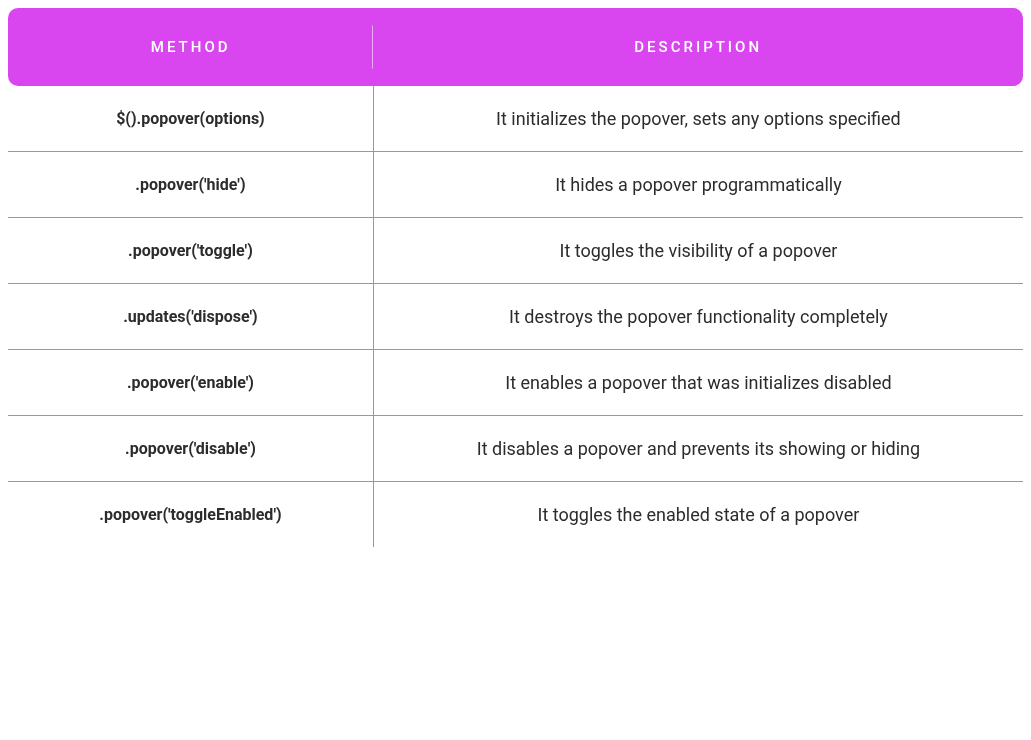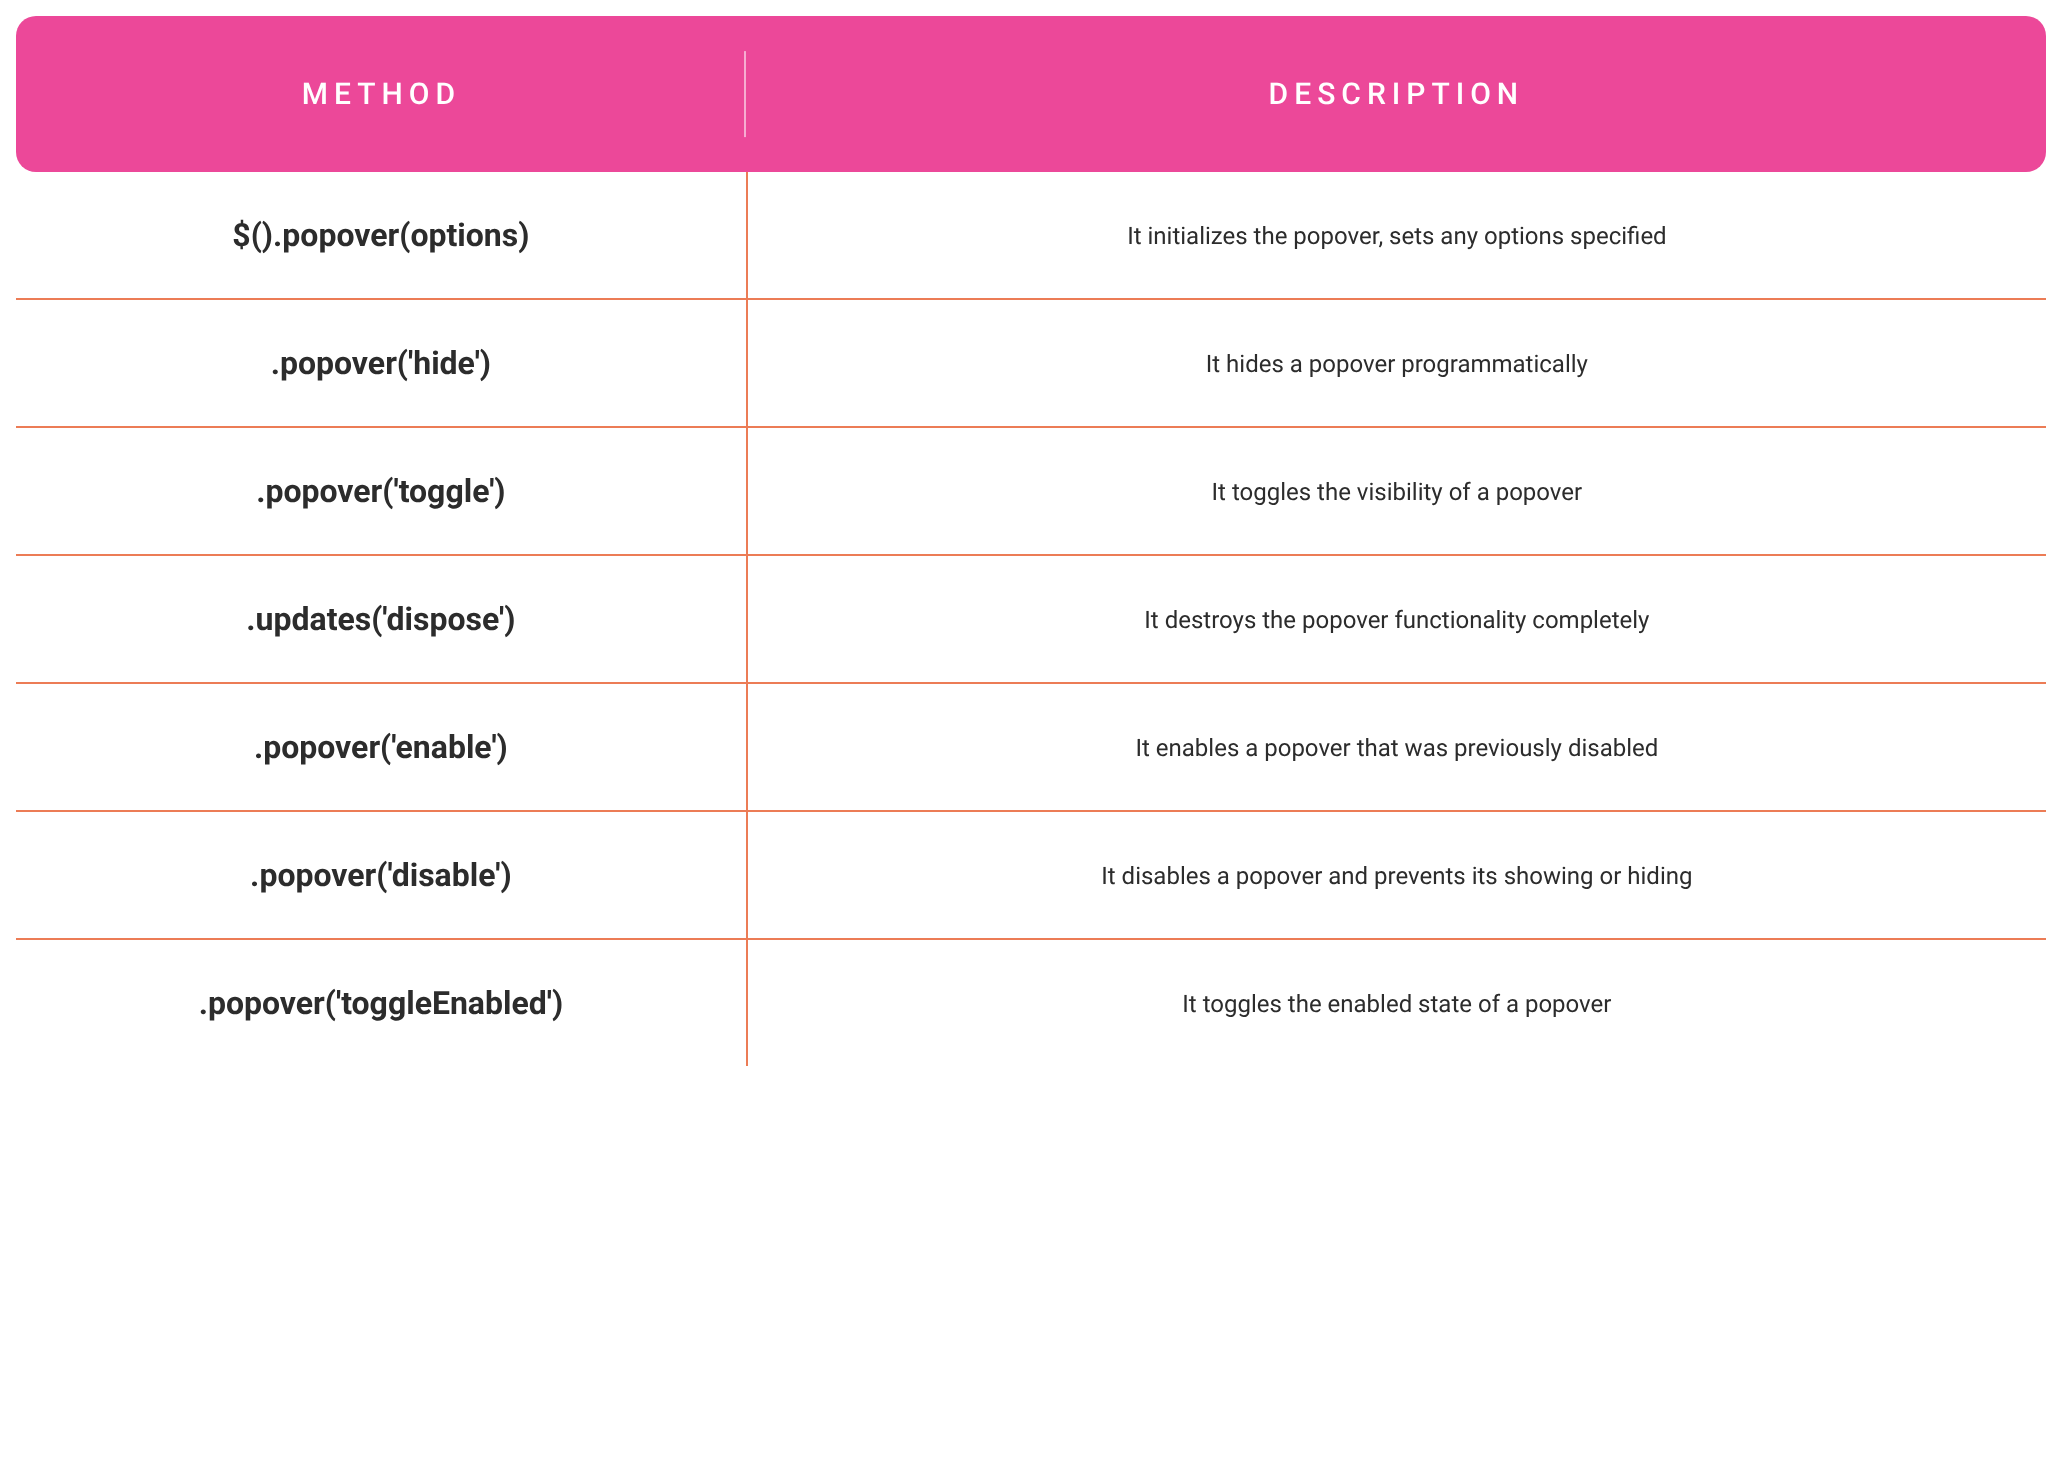--- a/index.html
+++ b/index.html
@@ -9,21 +9,21 @@
     font-family: -apple-system, BlinkMacSystemFont, "Segoe UI", Roboto, "Helvetica Neue", Arial, sans-serif;
     background: #ffffff;
     padding: 8px;
   }
   .table {
     width: 100%;
     border-collapse: collapse;
     table-layout: fixed;
   }
   .table th {
-    background: #ec4899;
+    background: #d946ef;
     color: #ffffff;
     font-weight: 500;
     letter-spacing: 3px;
     font-size: 15px;
     padding: 30px 10px;
     text-align: center;
     position: relative;
   }
   .table th:first-child {
     border-top-left-radius: 10px;
@@ -43,21 +43,21 @@
     top: 50%;
     transform: translateY(-50%);
     width: 1px;
     height: 55%;
     background: rgba(255, 255, 255, 0.55);
   }
   .table td {
     padding: 22px 12px;
     text-align: center;
     color: #2c2c2c;
-    font-size: 12px;
+    font-size: 18px;
     border-bottom: 1px solid #ec7c56;
   }
   .table td:first-child {
     font-weight: 700;
     border-right: 1px solid #ec7c56;
     font-size: 16px;
   }
   .table tr:last-child td {
     border-bottom: none;
   }
@@ -84,21 +84,21 @@
     <tr>
       <td>.popover('toggle')</td>
       <td>It toggles the visibility of a popover</td>
     </tr>
     <tr>
       <td>.updates('dispose')</td>
       <td>It destroys the popover functionality completely</td>
     </tr>
     <tr>
       <td>.popover('enable')</td>
-      <td>It enables a popover that was previously disabled</td>
+      <td>It enables a popover that was initializes disabled</td>
     </tr>
     <tr>
       <td>.popover('disable')</td>
       <td>It disables a popover and prevents its showing or hiding</td>
     </tr>
     <tr>
       <td>.popover('toggleEnabled')</td>
       <td>It toggles the enabled state of a popover</td>
     </tr>
   </tbody>

